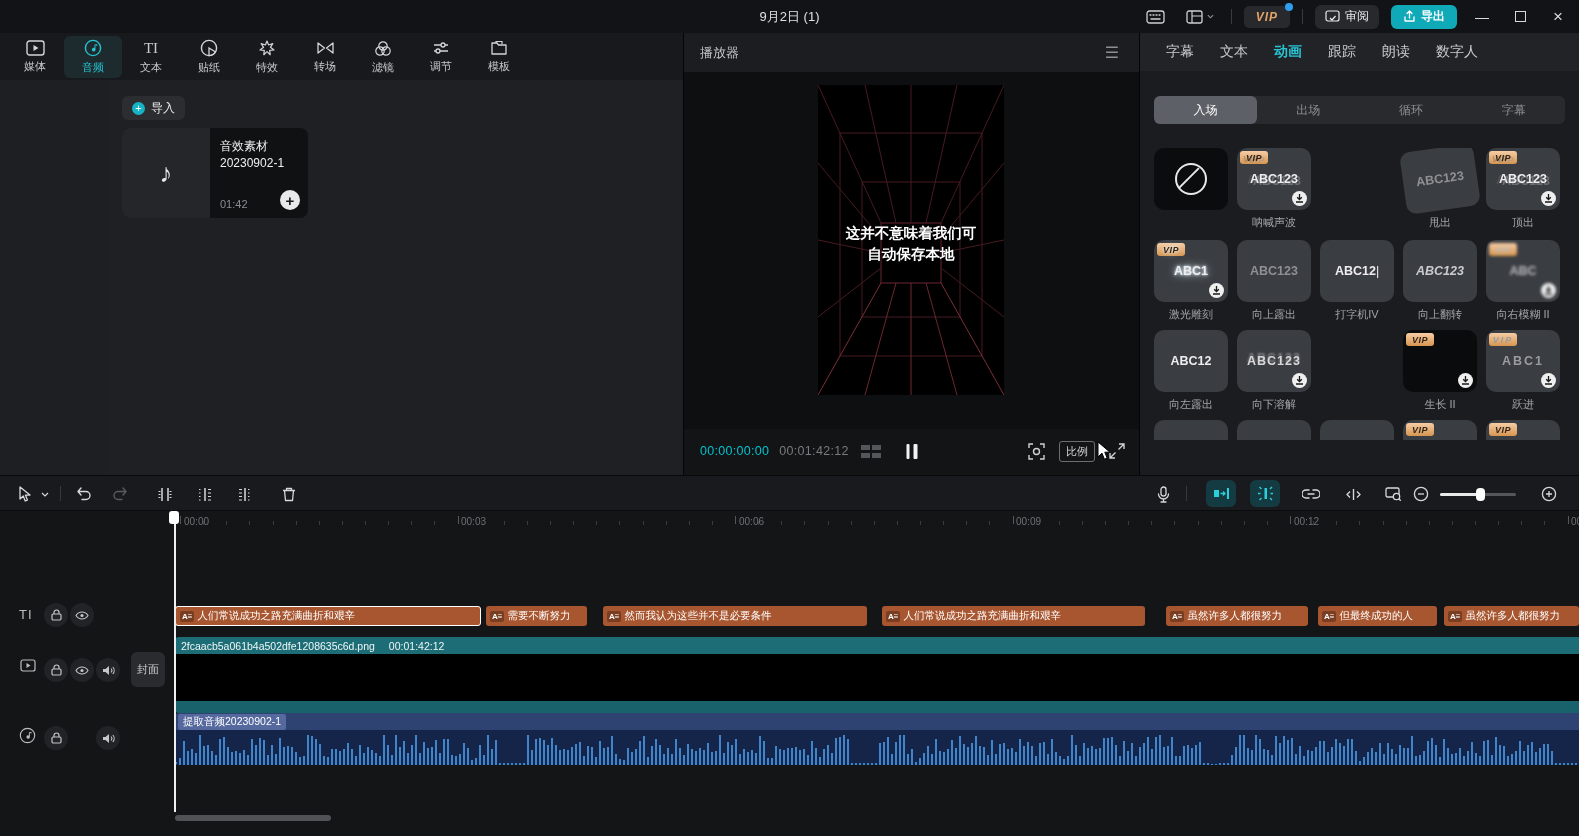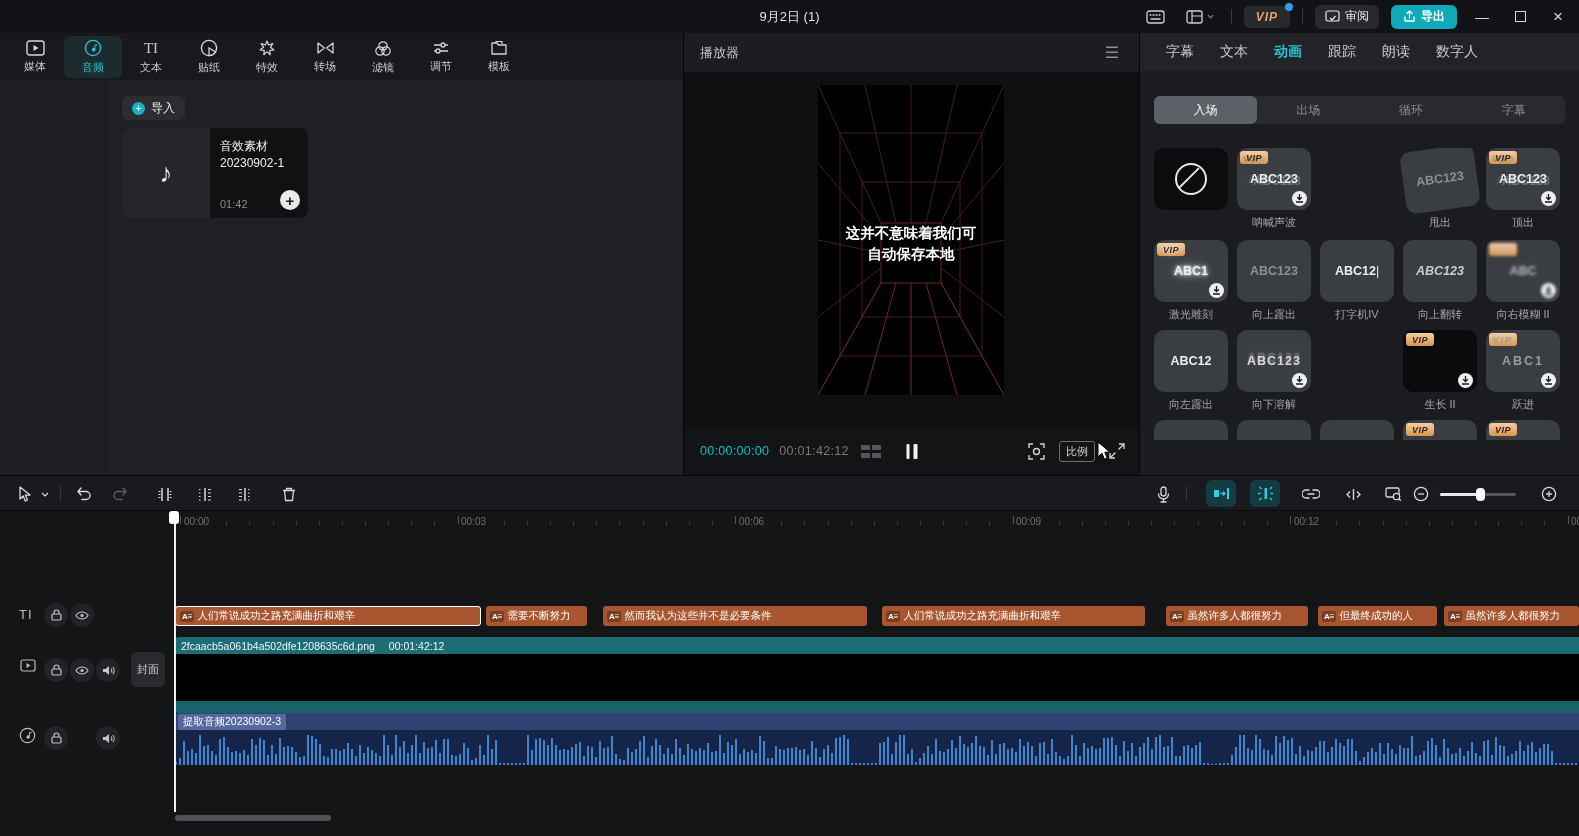--- a/index.html
+++ b/index.html
@@ -766,21 +766,21 @@
     </div>
 
     <div class="vtrack-head">
       <span style="margin-left:6px;">2fcaacb5a061b4a502dfe1208635c6d.png</span>
       <span style="margin-left:14px;">00:01:42:12</span>
     </div>
     <div class="vtrack-body"></div>
     <div class="vtrack-foot"></div>
 
     <div class="atrack-head">
-      <span class="atrack-chip">提取音频20230902-3</span>
+      <span class="atrack-chip">提取音频20230902-1</span>
     </div>
     <div class="wave">
         <i style="height: 3px;"></i>
         <i style="height: 7px;"></i>
         <i style="height: 24px;"></i>
         <i style="height: 14px;"></i>
         <i style="height: 16px;"></i>
         <i style="height: 12px;"></i>
         <i style="height: 30px;"></i>
         <i style="height: 19px;"></i>

